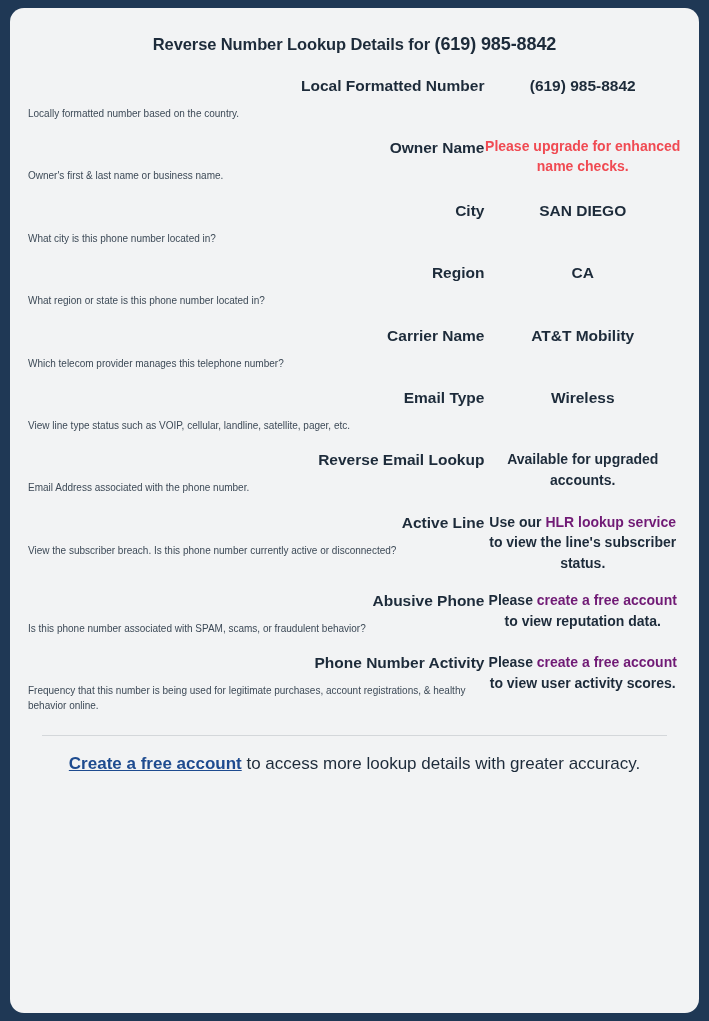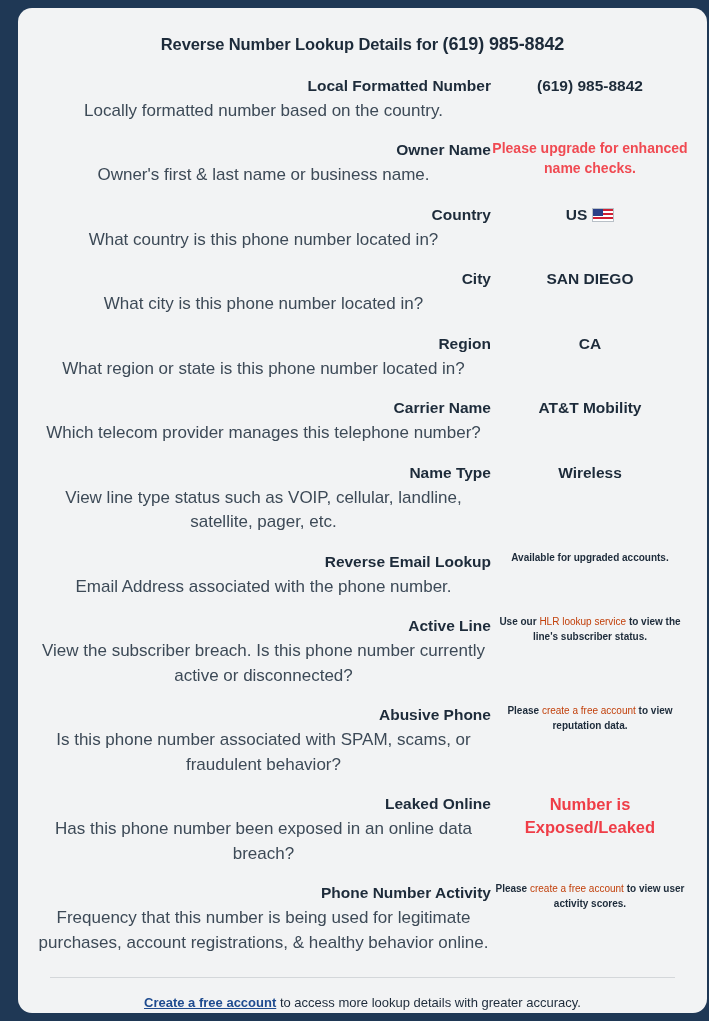--- a/index.html
+++ b/index.html
@@ -11,21 +11,21 @@
   }
   #page {
     position: relative;
     width: 709px;
     height: 1021px;
     background: #1f3855;
     overflow: hidden;
   }
   .card {
     position: absolute;
-    left: 18px;
+    left: 10px;
     top: 8px;
     width: 689px;
     height: 1005px;
     background: #f2f3f4;
     border-radius: 14px;
     overflow: hidden;
   }
   .inner {
     padding: 22px 18px 10px 18px;
   }
@@ -55,25 +55,25 @@
     text-align: center;
   }
   .row-label {
     text-align: right;
     font-size: 15.5px;
     font-weight: bold;
     color: #1d2b3a;
     line-height: 1.42;
   }
   .row-desc {
-    text-align: center;
-    font-size: 17px;
+    text-align: left;
+    font-size: 10px;
     color: #3d4a57;
     line-height: 1.44;
-    margin-top: 2px;
+    margin-top: 10px;
   }
   .row-block { padding-bottom: 16px; }
   .val-plain {
     font-size: 15.5px;
     font-weight: bold;
     color: #1d2b3a;
     line-height: 1.4;
   }
   .val-green {
     font-size: 15.5px;
@@ -87,29 +87,29 @@
     color: #f04a52;
     line-height: 1.42;
   }
   .val-red-lg {
     font-size: 16.5px;
     font-weight: bold;
     color: #ef3d47;
     line-height: 1.4;
   }
   .val-small {
-    font-size: 10px;
+    font-size: 14px;
     font-weight: bold;
     color: #1d2b3a;
     line-height: 1.48;
   }
   .val-small a {
-    color: #c2410c;
+    color: #701a75;
     text-decoration: none;
-    font-weight: normal;
+    font-weight: bold;
   }
   .flag {
     display: inline-block;
     width: 22px;
     height: 14px;
     position: relative;
     vertical-align: -2px;
     margin-left: 5px;
     border: 1px solid #b9c0c7;
     background: #ffffff;
@@ -129,21 +129,21 @@
     background: #2b3f87;
   }
   .us-line { white-space: nowrap; }
   .divider {
     border: none;
     border-top: 1px solid #d4d7da;
     margin: 6px 14px 0 14px;
   }
   .footer {
     text-align: center;
-    font-size: 13px;
+    font-size: 17px;
     color: #1d2b3a;
     padding: 16px 10px 8px 10px;
     line-height: 1.4;
   }
   .footer a {
     color: #1e4b8f;
     font-weight: bold;
     text-decoration: underline;
   }
 </style>
@@ -182,33 +182,20 @@
               </td>
               <td class="val">
                 <div class="row-block">
                   <div class="val-red">Please upgrade for enhanced name checks.</div>
                 </div>
               </td>
             </tr>
             <tr>
               <td class="lbl">
                 <div class="row-block">
-                  <div class="row-label">Country</div>
-                  <div class="row-desc">What country is this phone number located in?</div>
-                </div>
-              </td>
-              <td class="val">
-                <div class="row-block">
-                  <div class="val-plain us-line"><span>US</span><span class="flag"><span class="stripes"></span><span class="canton"></span></span></div>
-                </div>
-              </td>
-            </tr>
-            <tr>
-              <td class="lbl">
-                <div class="row-block">
                   <div class="row-label">City</div>
                   <div class="row-desc">What city is this phone number located in?</div>
                 </div>
               </td>
               <td class="val">
                 <div class="row-block">
                   <div class="val-plain">SAN DIEGO</div>
                 </div>
               </td>
             </tr>
@@ -234,21 +221,21 @@
               </td>
               <td class="val">
                 <div class="row-block">
                   <div class="val-plain">AT&amp;T Mobility</div>
                 </div>
               </td>
             </tr>
             <tr>
               <td class="lbl">
                 <div class="row-block">
-                  <div class="row-label">Name Type</div>
+                  <div class="row-label">Email Type</div>
                   <div class="row-desc">View line type status such as VOIP, cellular, landline, satellite, pager, etc.</div>
                 </div>
               </td>
               <td class="val">
                 <div class="row-block">
                   <div class="val-plain">Wireless</div>
                 </div>
               </td>
             </tr>
             <tr>
@@ -280,33 +267,20 @@
             <tr>
               <td class="lbl">
                 <div class="row-block">
                   <div class="row-label">Abusive Phone</div>
                   <div class="row-desc">Is this phone number associated with SPAM, scams, or fraudulent behavior?</div>
                 </div>
               </td>
               <td class="val">
                 <div class="row-block">
                   <div class="val-small"><span>Please </span><a href="#">create a free account</a><span> to view reputation data.</span></div>
-                </div>
-              </td>
-            </tr>
-            <tr>
-              <td class="lbl">
-                <div class="row-block">
-                  <div class="row-label">Leaked Online</div>
-                  <div class="row-desc">Has this phone number been exposed in an online data breach?</div>
-                </div>
-              </td>
-              <td class="val">
-                <div class="row-block">
-                  <div class="val-red-lg">Number is Exposed/Leaked</div>
                 </div>
               </td>
             </tr>
             <tr>
               <td class="lbl">
                 <div class="row-block">
                   <div class="row-label">Phone Number Activity</div>
                   <div class="row-desc">Frequency that this number is being used for legitimate purchases, account registrations, &amp; healthy behavior online.</div>
                 </div>
               </td>

